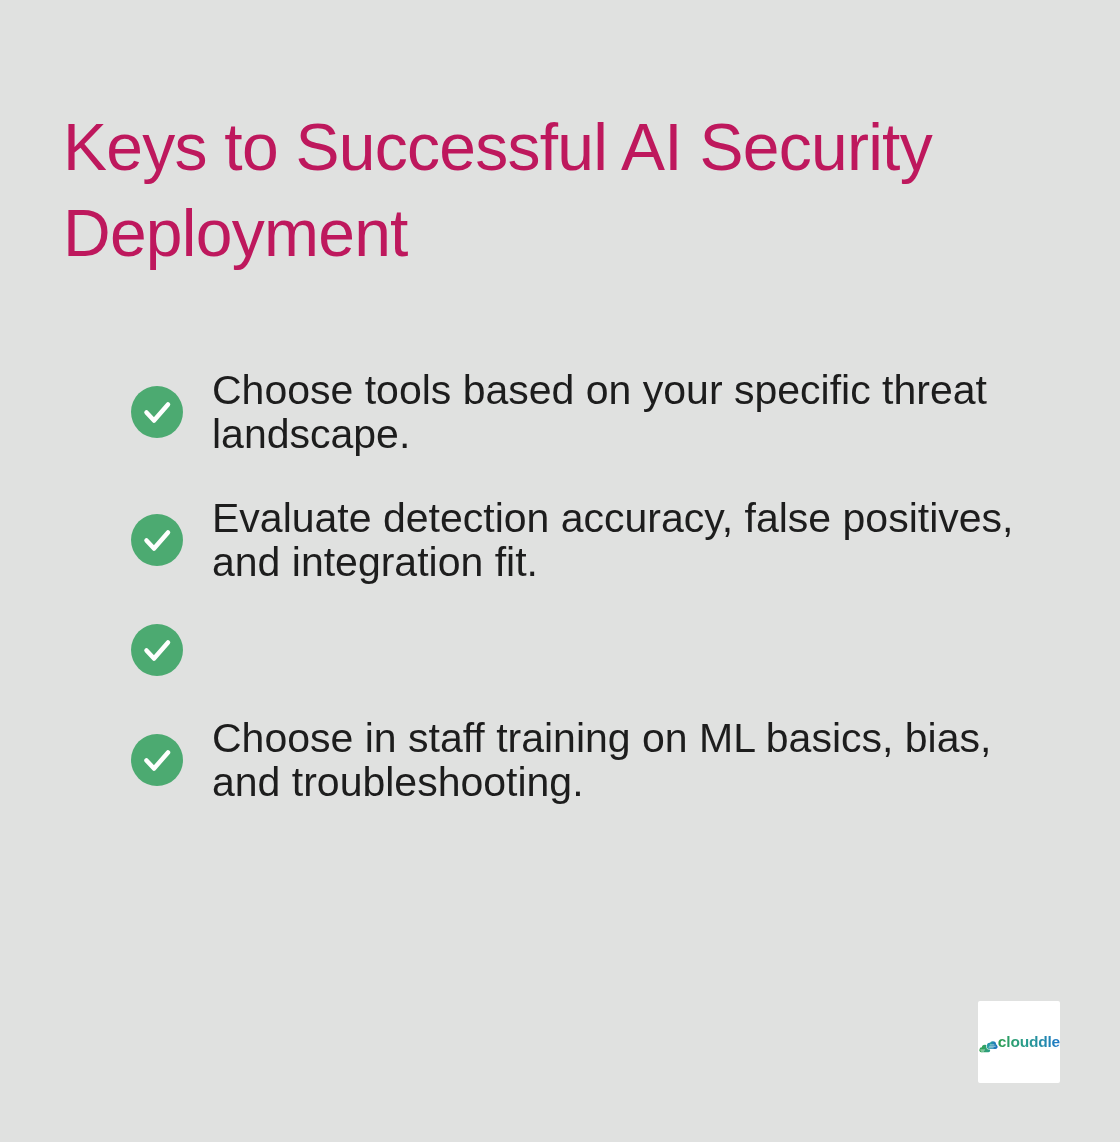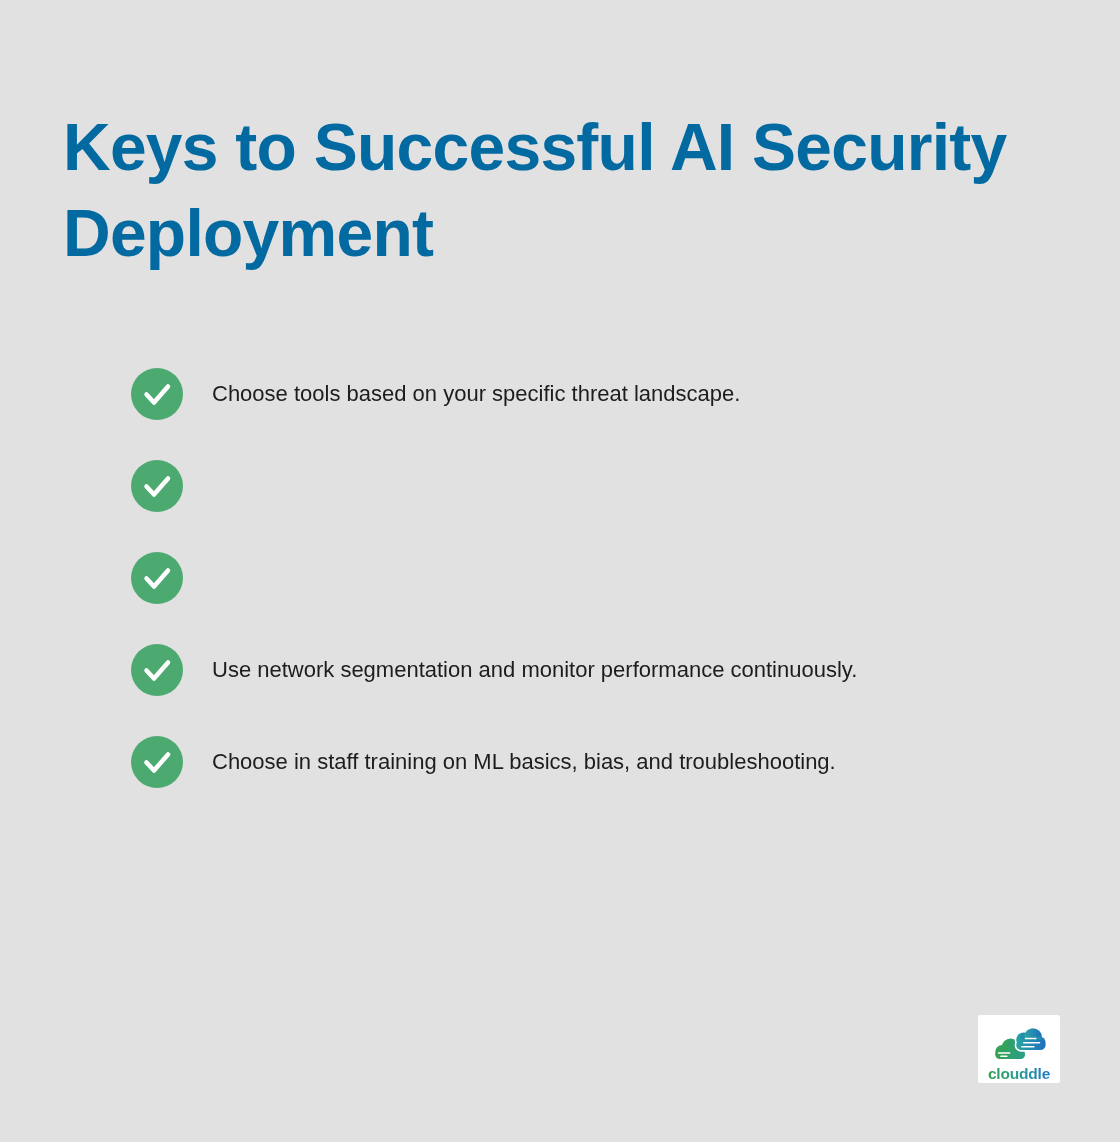--- a/index.html
+++ b/index.html
@@ -14,23 +14,23 @@
     overflow: hidden;
     font-family: "Liberation Sans", sans-serif;
     color: #1d1d1d;
   }
   .page-title {
     margin: 0;
     padding: 104px 57px 0 63px;
     max-width: 1000px;
     font-size: 66px;
     line-height: 86px;
-    font-weight: 700;
+    font-weight: 400;
     letter-spacing: -0.75px;
-    color: #0369a1;
+    color: #be185d;
   }
   .checklist {
     list-style: none;
     margin: 92px 0 0 131px;
     padding: 0;
     display: flex;
     flex-direction: column;
     gap: 40px;
   }
   .checklist-item {
@@ -46,37 +46,36 @@
     flex: 0 0 52px;
     display: flex;
     align-items: center;
     justify-content: center;
   }
   .check-badge svg {
     display: block;
   }
   .item-text {
     width: 830px;
-    font-size: 22px;
+    font-size: 41px;
     line-height: 44px;
     font-weight: 400;
     color: #1d1d1d;
     hyphens: manual;
     -webkit-hyphens: manual;
   }
   .logo-card {
     position: absolute;
     right: 60px;
     bottom: 59px;
     width: 82px;
-    height: 68px;
+    height: 82px;
     background: #ffffff;
     border-radius: 2px;
     display: flex;
-    flex-direction: column;
     align-items: center;
     justify-content: flex-start;
   }
   .logo-card svg.cloud-logo {
     margin-top: 9px;
     display: block;
   }
   .logo-wordmark {
     margin-top: 0px;
     font-size: 15.5px;
@@ -102,35 +101,28 @@
       </svg>
     </span>
     <span class="item-text">Choose tools based on your specific threat landscape.</span>
   </li>
   <li class="checklist-item">
     <span class="check-badge">
       <svg width="52" height="52" viewBox="0 0 52 52" aria-hidden="true">
         <polyline points="15.5,26.5 23,34.5 37,18.5" fill="none" stroke="#ffffff" stroke-width="4.5" stroke-linecap="round" stroke-linejoin="round"></polyline>
       </svg>
     </span>
+    <span class="item-text">Evaluate detection accuracy, false positives, and integration fit.</span>
   </li>
   <li class="checklist-item">
     <span class="check-badge">
       <svg width="52" height="52" viewBox="0 0 52 52" aria-hidden="true">
         <polyline points="15.5,26.5 23,34.5 37,18.5" fill="none" stroke="#ffffff" stroke-width="4.5" stroke-linecap="round" stroke-linejoin="round"></polyline>
       </svg>
     </span>
-  </li>
-  <li class="checklist-item">
-    <span class="check-badge">
-      <svg width="52" height="52" viewBox="0 0 52 52" aria-hidden="true">
-        <polyline points="15.5,26.5 23,34.5 37,18.5" fill="none" stroke="#ffffff" stroke-width="4.5" stroke-linecap="round" stroke-linejoin="round"></polyline>
-      </svg>
-    </span>
-    <span class="item-text">Use network segmentation and monitor performance continuously.</span>
   </li>
   <li class="checklist-item">
     <span class="check-badge">
       <svg width="52" height="52" viewBox="0 0 52 52" aria-hidden="true">
         <polyline points="15.5,26.5 23,34.5 37,18.5" fill="none" stroke="#ffffff" stroke-width="4.5" stroke-linecap="round" stroke-linejoin="round"></polyline>
       </svg>
     </span>
     <span class="item-text">Choose in staff training on ML basics, bias, and trou­bleshooting.</span>
   </li>
 </ul>

